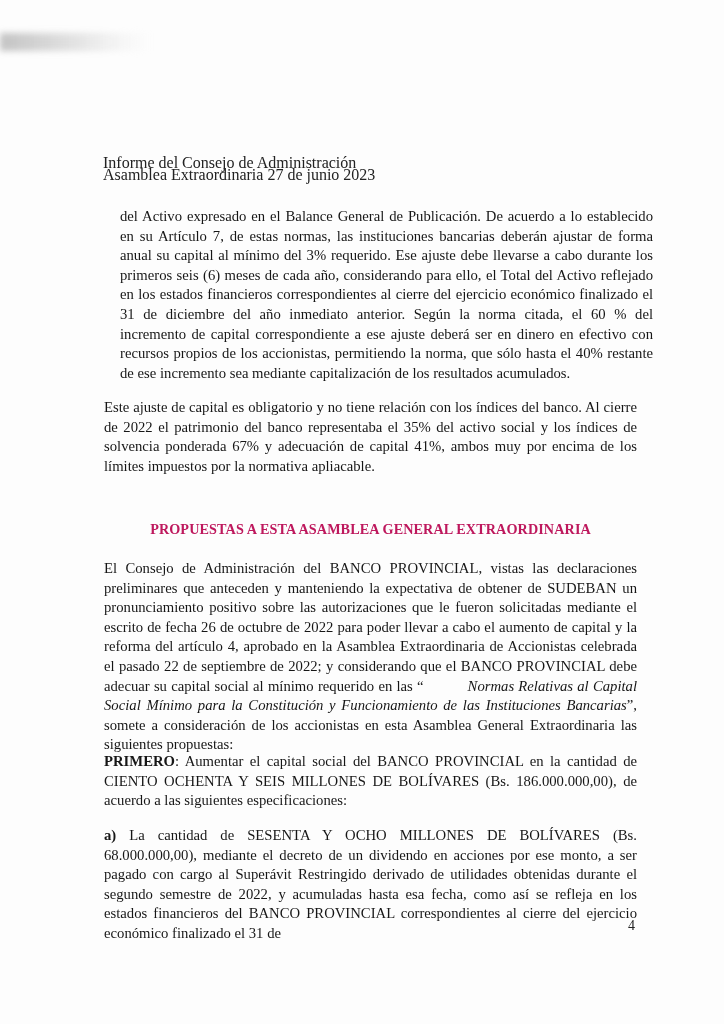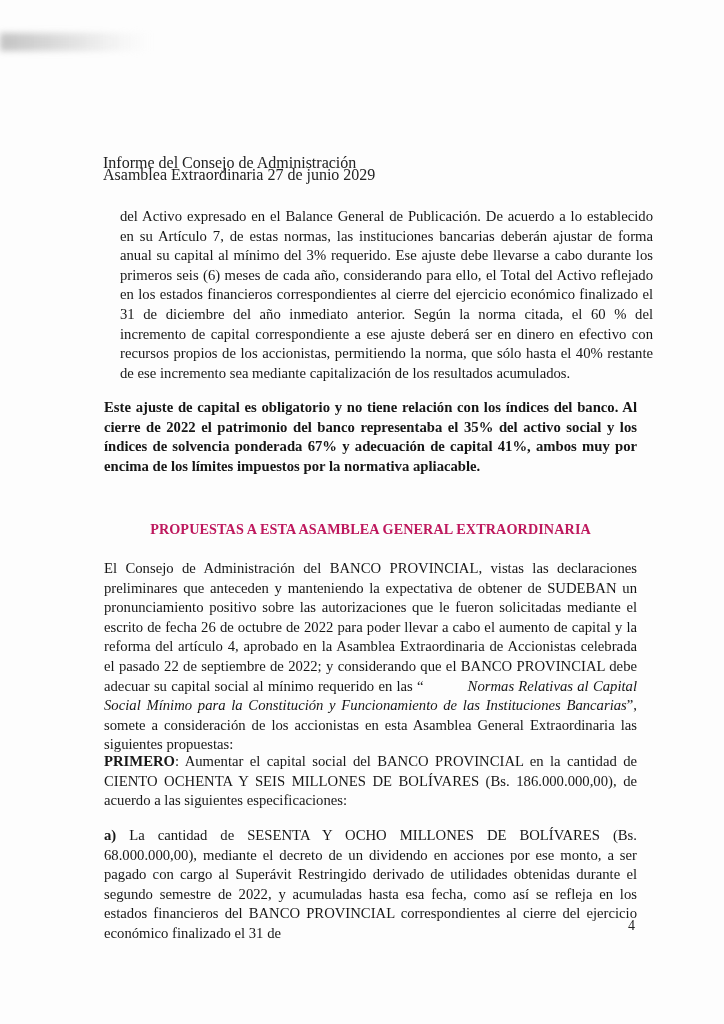--- a/index.html
+++ b/index.html
@@ -34,28 +34,28 @@
     font-family: "Liberation Serif", serif; font-size: 14px; color: #222;
   }
 </style>
 </head>
 <body>
 
 <div class="scan-shadow"></div>
 
 <div class="header">
   <div>Informe del Consejo de Administración</div>
-  <div>Asamblea Extraordinaria 27 de junio 2029</div>
+  <div>Asamblea Extraordinaria 27 de junio 2023</div>
 </div>
 
 <div class="body-text" style="top:207px;margin-left:16px;">
   <p>del Activo expresado en el Balance General de Publicación.  De acuerdo a lo establecido en su Artículo 7,  de estas normas, las instituciones bancarias deberán ajustar de forma anual su capital al mínimo del 3% requerido. Ese ajuste debe llevarse a cabo durante los primeros seis (6) meses de cada año, considerando para ello, el Total del Activo reflejado en los estados financieros correspondientes al cierre del ejercicio económico finalizado el 31 de diciembre del año inmediato anterior. Según la norma citada, el 60 % del incremento de capital correspondiente a ese ajuste  deberá ser en dinero en efectivo con recursos propios de los accionistas, permitiendo la norma, que sólo hasta el 40% restante de ese incremento sea mediante capitalización de los resultados acumulados.</p>
 </div>
 
-<div class="body-text" style="top:398px;font-weight:bold;">
+<div class="body-text" style="top:398px;">
   <p>Este ajuste  de capital  es obligatorio y no tiene relación con los índices  del banco. Al cierre de 2022 el patrimonio del banco representaba el 35% del activo social y los índices de solvencia ponderada 67% y adecuación de capital 41%, ambos muy por encima de los límites impuestos por la normativa apliacable.</p>
 </div>
 
 <div class="heading">PROPUESTAS A ESTA ASAMBLEA GENERAL EXTRAORDINARIA</div>
 
 <div class="body-text" style="top:559px;">
   <p><span>El Consejo de Administración del BANCO PROVINCIAL, vistas las declaraciones preliminares que anteceden y manteniendo la expectativa de obtener de SUDEBAN un pronunciamiento positivo sobre las autorizaciones que le fueron solicitadas mediante el escrito de fecha 26 de octubre de 2022  para poder llevar a cabo el aumento de capital y la reforma del artículo 4, aprobado en la Asamblea Extraordinaria de Accionistas celebrada el pasado 22 de septiembre de 2022; y considerando que el BANCO PROVINCIAL debe adecuar su capital social al mínimo requerido en las “</span><i>Normas Relativas al Capital Social Mínimo para la Constitución y Funcionamiento de las Instituciones Bancarias</i><span>”, somete a consideración de los accionistas en esta Asamblea General Extraordinaria las siguientes propuestas:</span></p>
 </div>
 
 <div class="body-text" style="top:752px;">

